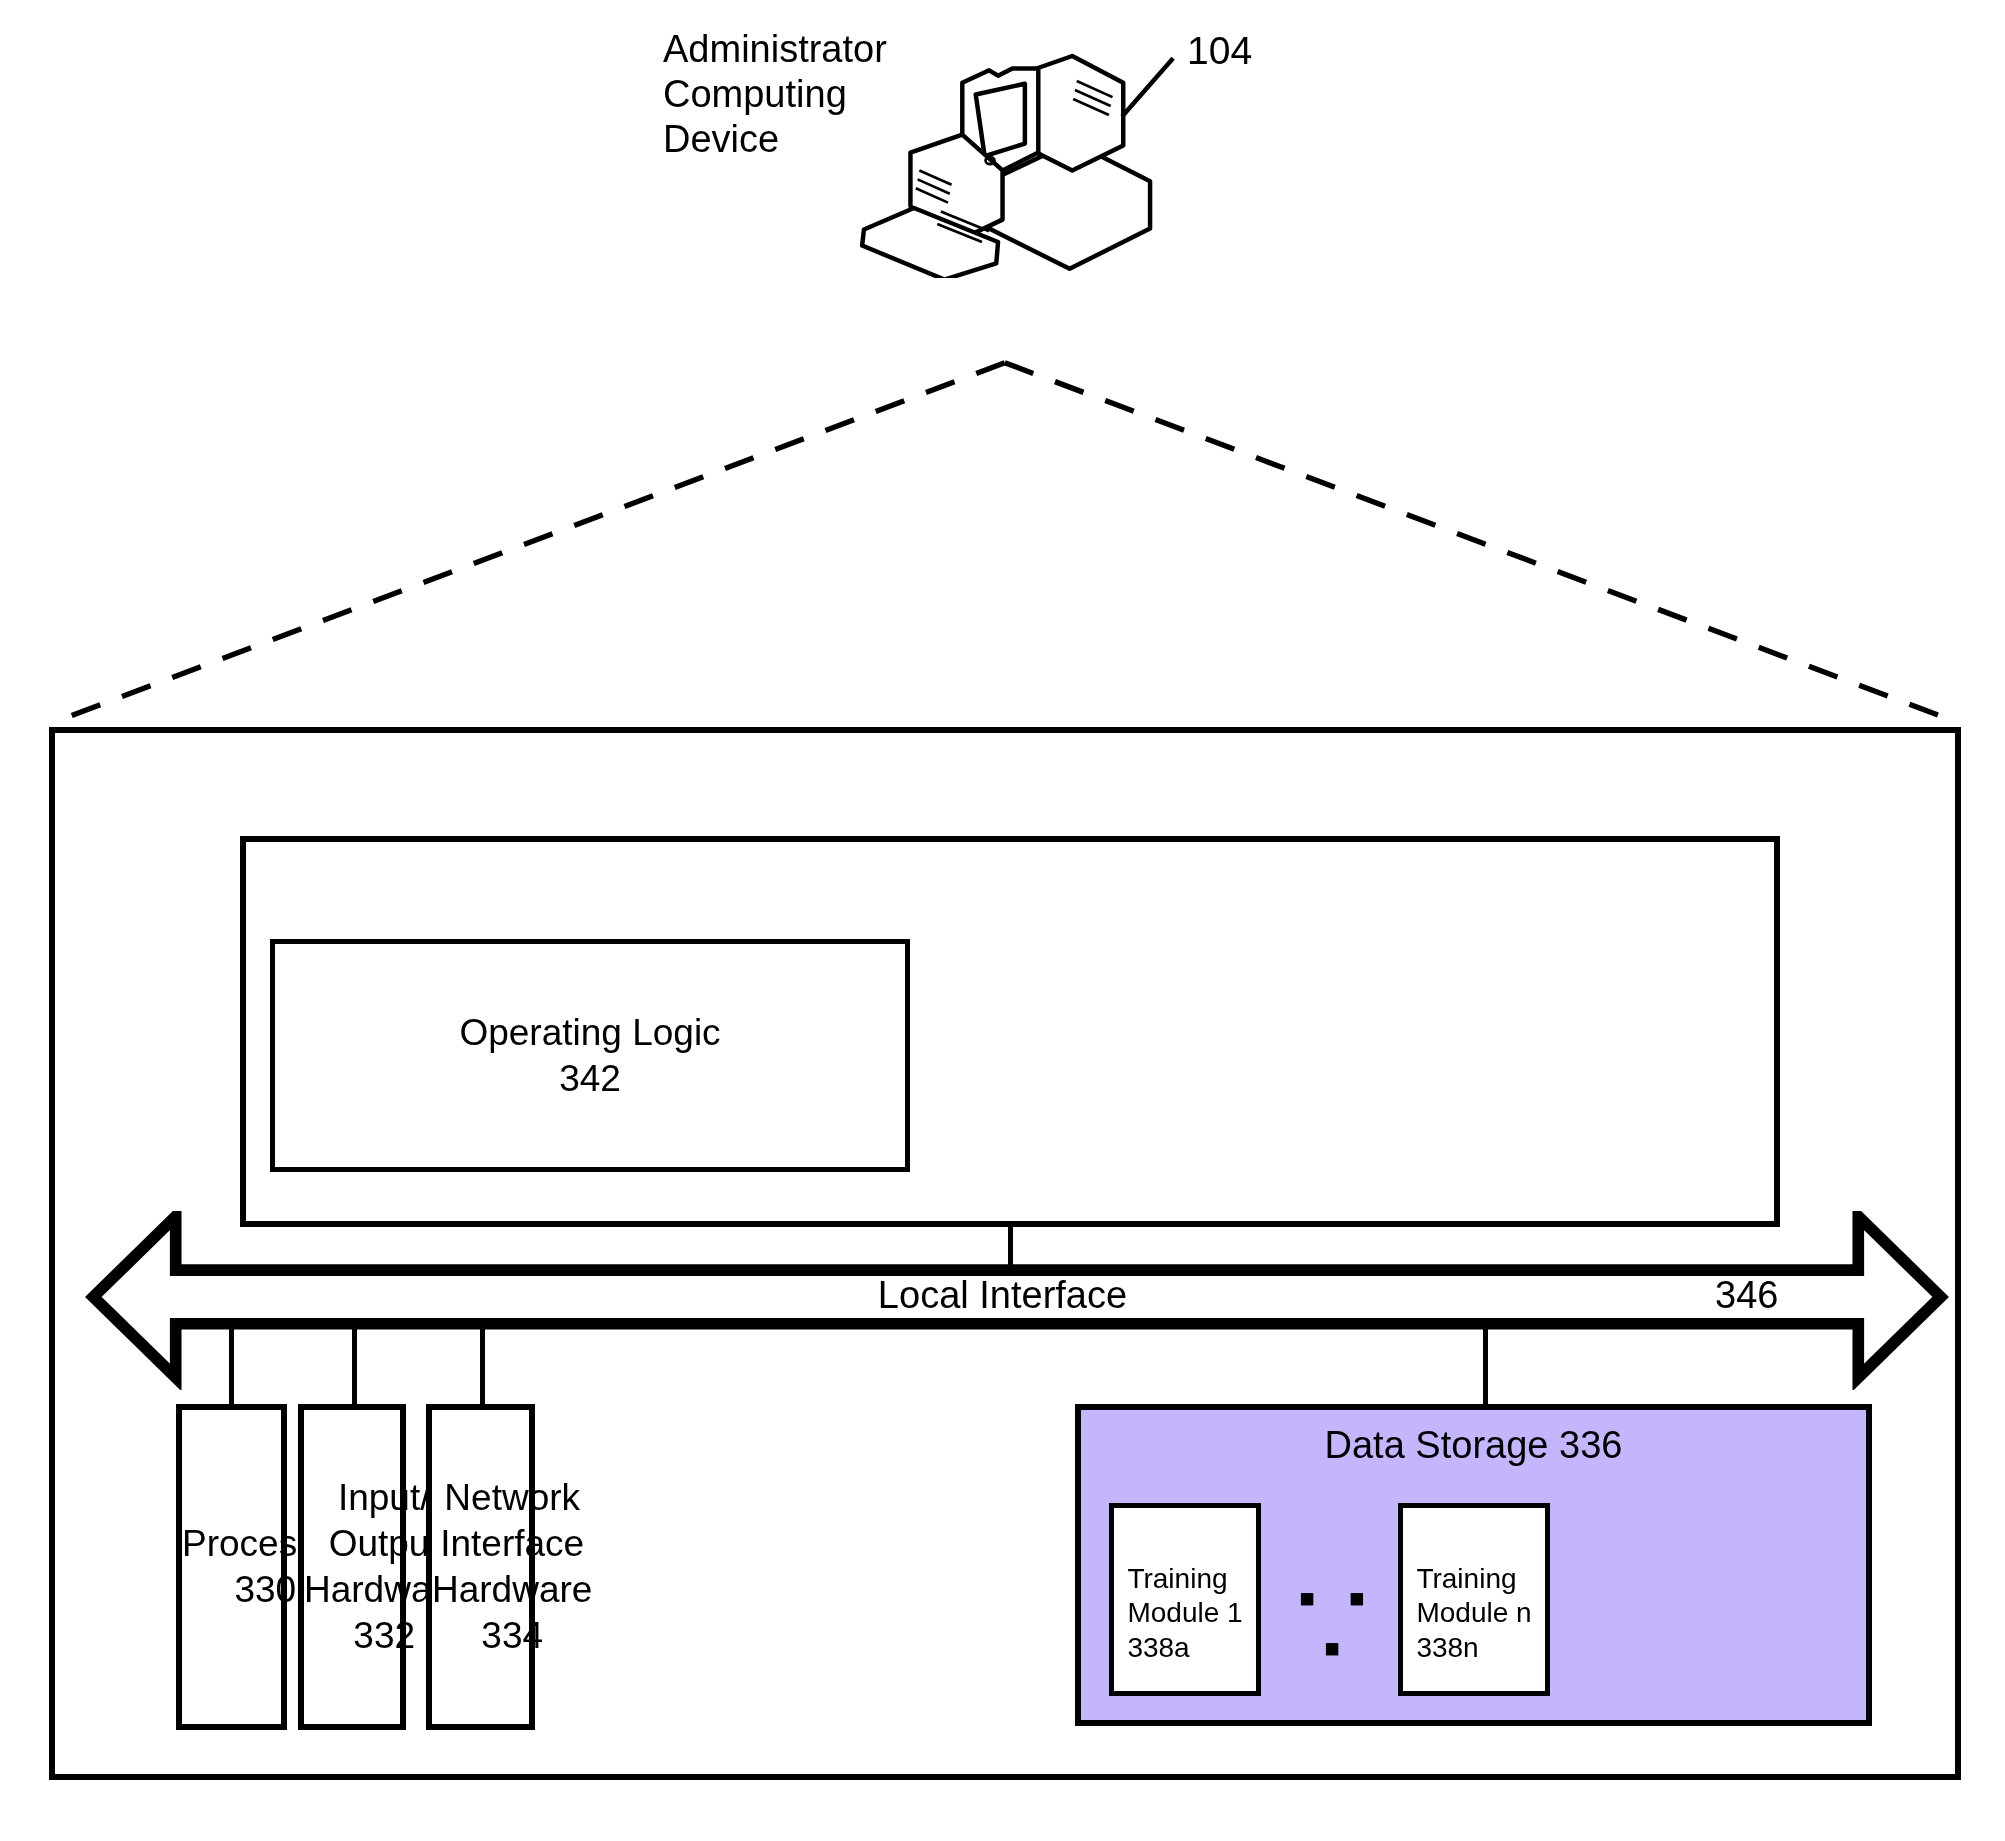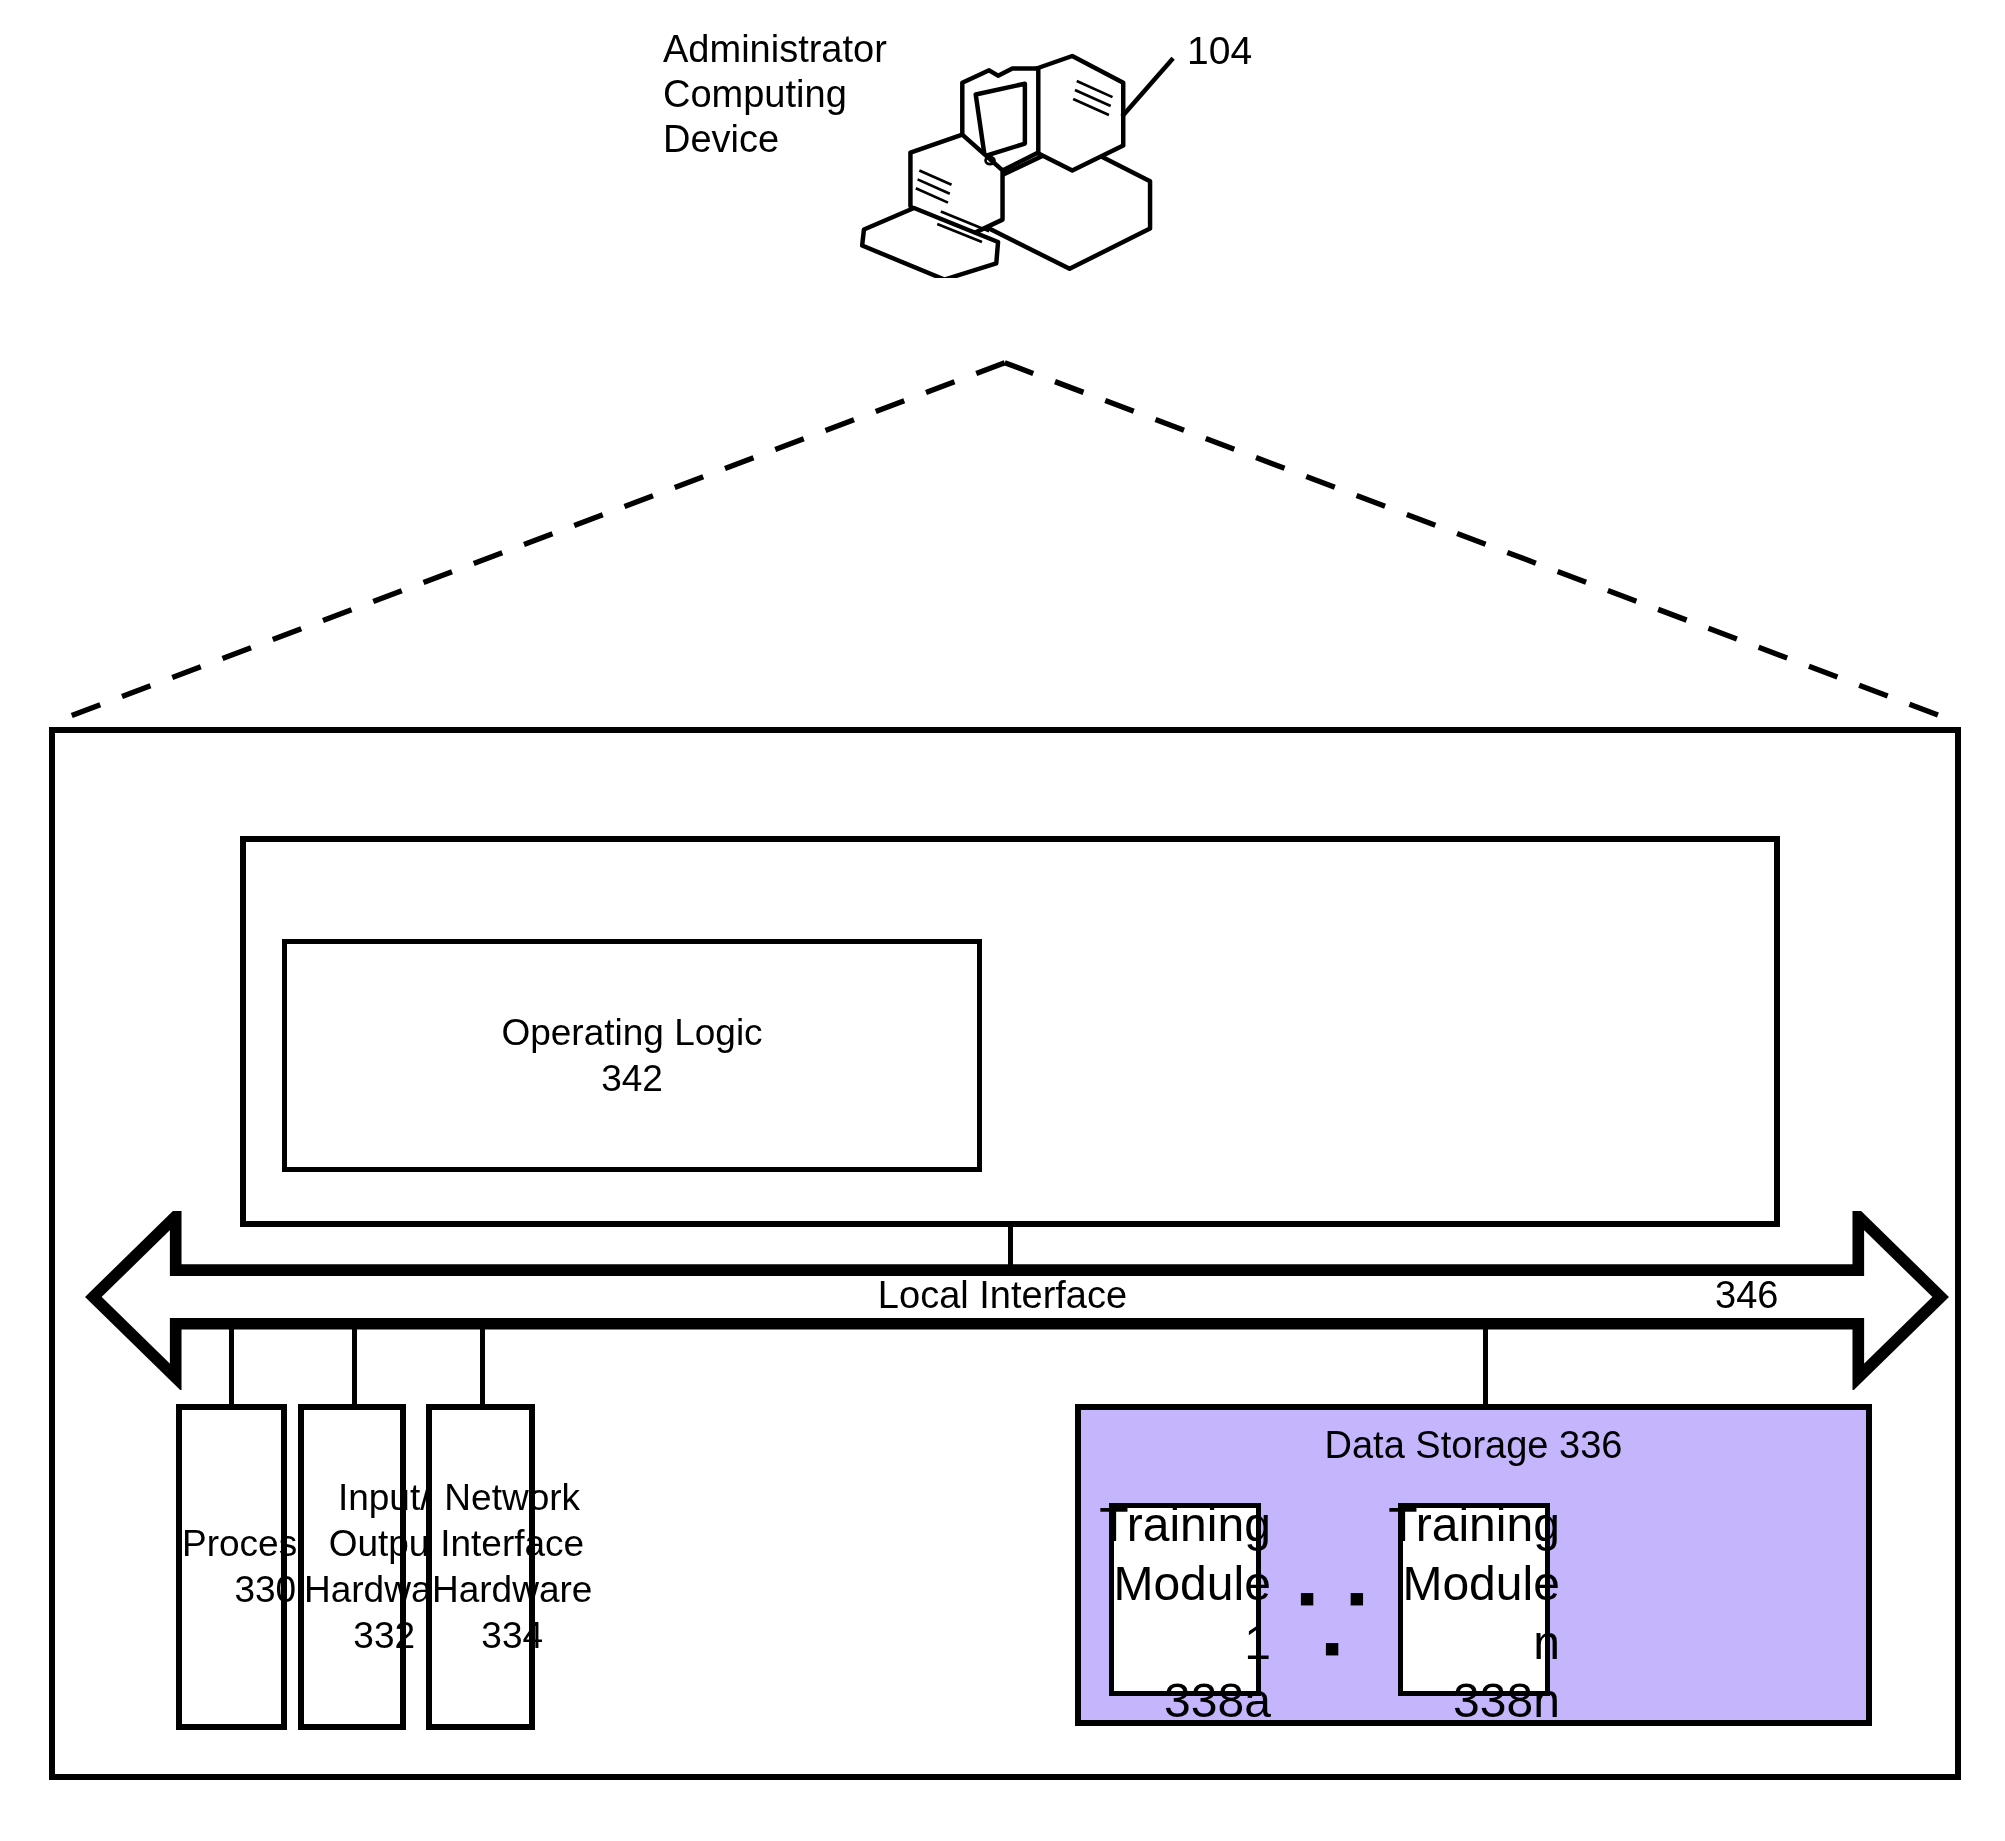--- a/index.html
+++ b/index.html
@@ -98,21 +98,21 @@
     align-items: center;
     justify-content: center;
   }
   .logic-box .logic-text {
     text-align: center;
     font-size: 37px;
     line-height: 1.22;
     white-space: pre-line;
     padding: 0 9px;
   }
-  #operating-logic { left: 36px; width: 700px; }
+  #operating-logic { left: 24px; width: 640px; }
   #vei-logic       { left: 772px; width: 731px; }
 
   
   .arrow-svg {
     position: absolute;
     left: 81px;
     top: 1211px;
     width: 1872px;
     height: 179px;
   }
@@ -184,22 +184,22 @@
     width: 152px;
     height: 193px;
     border: 5.4px solid #000;
     box-sizing: border-box;
     background: #fff;
     display: flex;
     align-items: center;
     justify-content: center;
   }
   .module-box .module-text {
-    text-align: right;
-    font-size: 48px;
+    text-align: left;
+    font-size: 28px;
     line-height: 1.22;
     white-space: pre-line;
     margin-top: 28px;
   }
   #module-a { left: 28px; }
   #module-n { left: 317px; }
   .ellipsis-dots {
     position: absolute;
     left: 202px;
     top: 163px;

